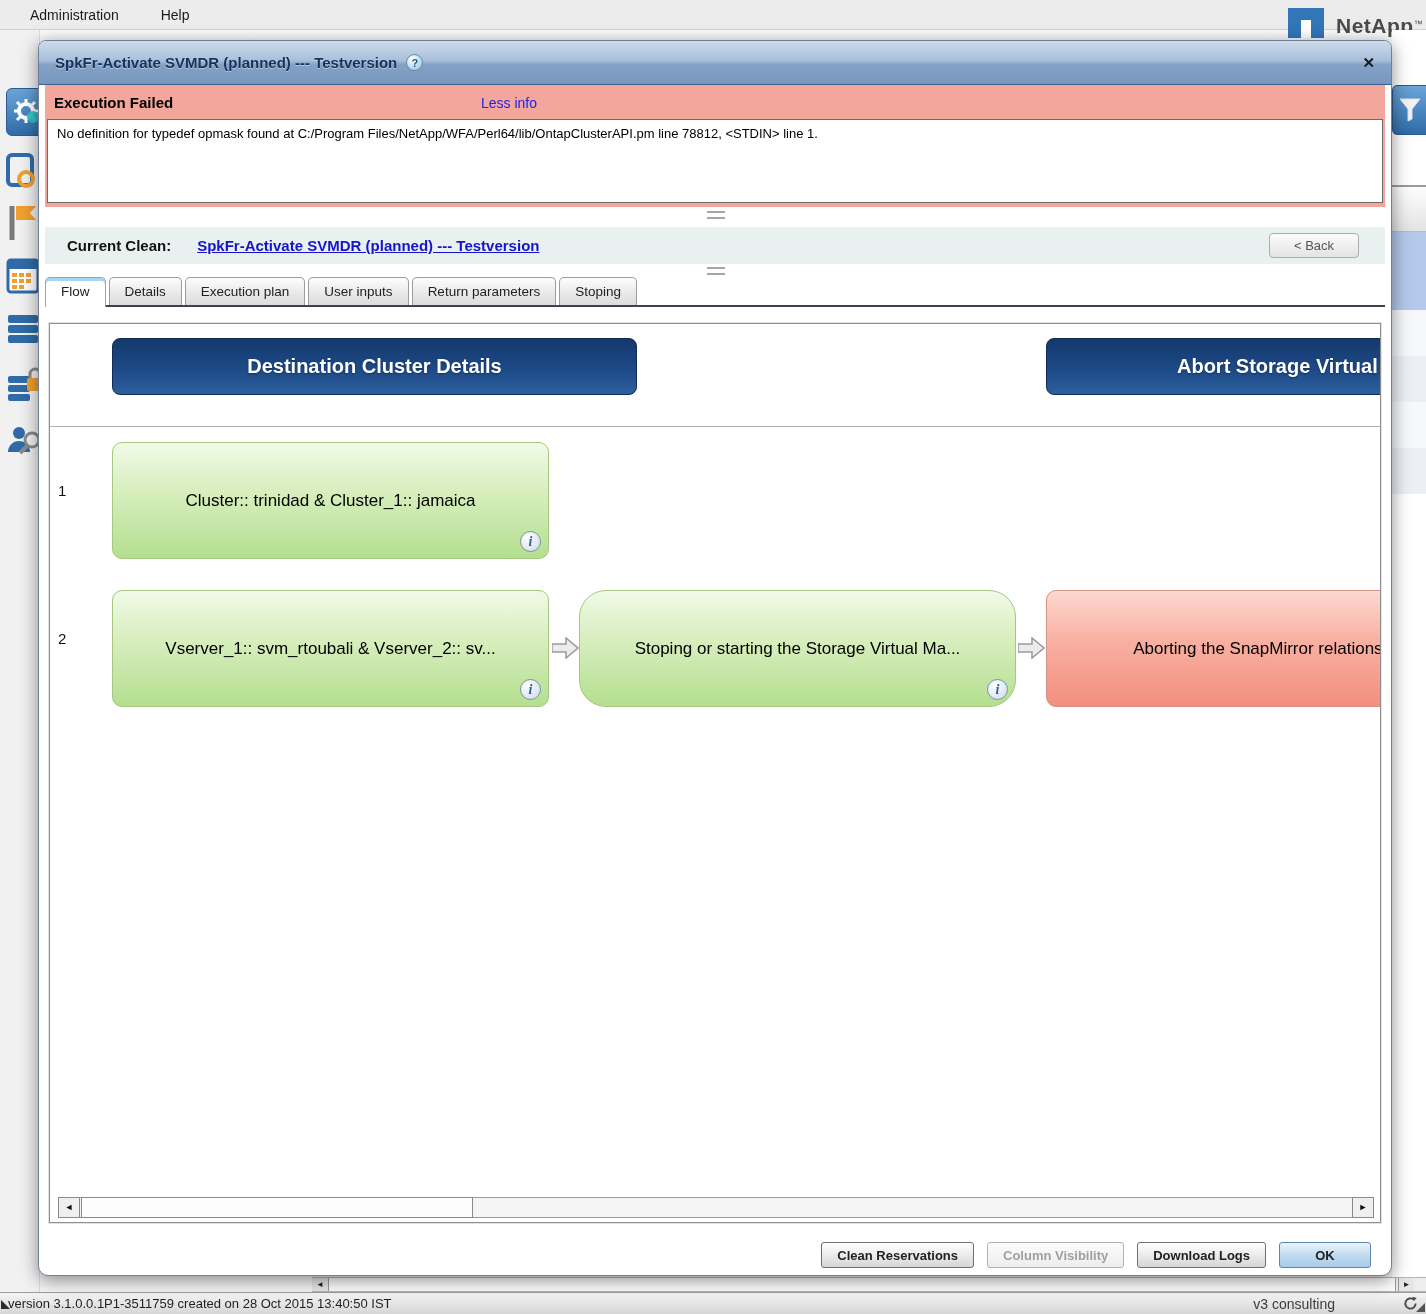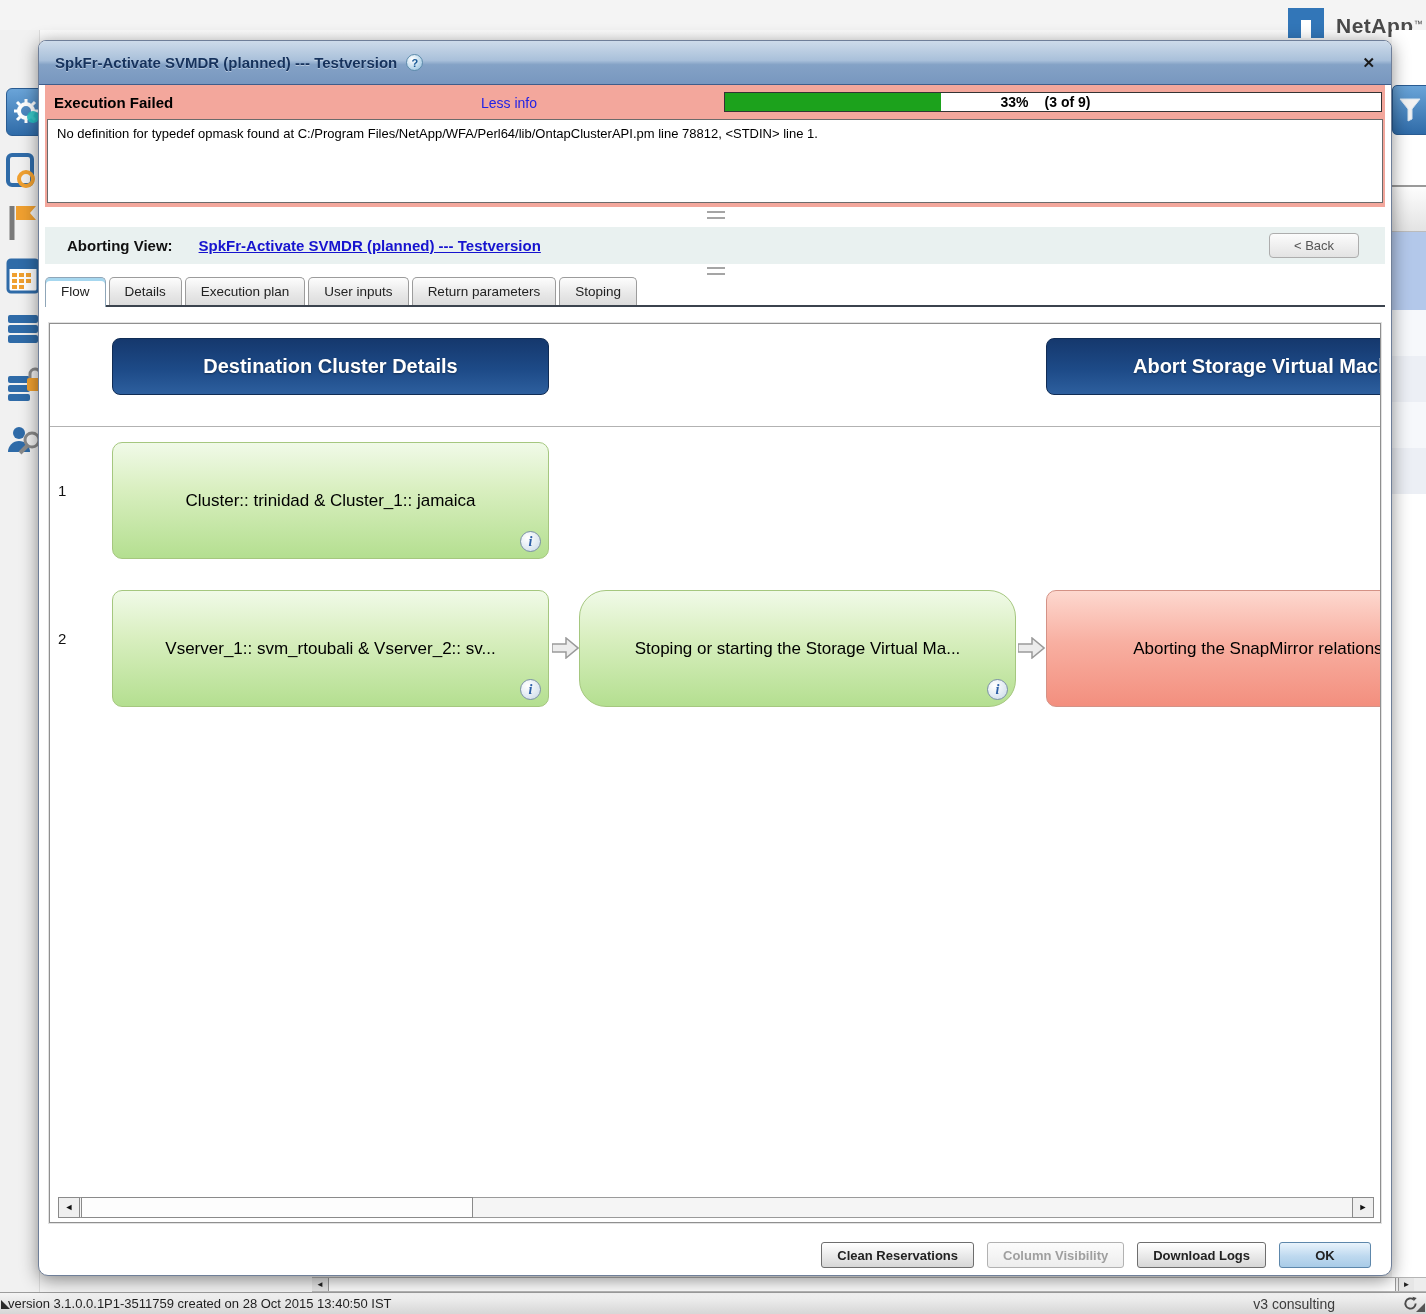--- a/index.html
+++ b/index.html
@@ -94,21 +94,21 @@
   .tabs{position:absolute;left:6px;right:6px;top:236px;height:30px;
         border-bottom:2px solid #3b434e;display:flex;align-items:flex-end;gap:3px;}
   .tab{padding:6px 15px;font-size:13.5px;color:#222;border:1px solid #9c9c9c;border-bottom:none;
        border-radius:5px 5px 0 0;background:linear-gradient(#fdfdfd,#e9e9e9 55%,#dcdcdc);
        cursor:pointer;position:relative;}
   .tab.active{background:#fff;box-shadow:inset 0 3px 0 #a6d7ef;z-index:2;margin-bottom:-2px;
               padding-bottom:8px;border-color:#8fa6b8;}
 
   .flow-panel{position:absolute;left:10px;top:282px;width:1332px;height:900px;background:#fff;
               border:1px solid #8f8f8f;box-shadow:0 0 0 1px #e2e2e2;overflow:hidden;}
-  .col-header{position:absolute;top:14px;height:57px;width:437px;border-radius:8px;
+  .col-header{position:absolute;top:14px;height:57px;width:525px;border-radius:8px;
               background:linear-gradient(180deg,#15386d 0%,#1d4a87 55%,#2d5f9e 100%);
               border:1px solid #102c55;color:#fff;font-size:20px;font-weight:bold;
               display:flex;align-items:center;justify-content:center;text-shadow:0 1px 2px rgba(0,0,0,.4);
               white-space:nowrap;overflow:hidden;cursor:pointer;}
   .h1{left:62px;} .h2{left:529px;} .h3{left:996px;}
   .header-sep{position:absolute;left:0;right:0;top:102px;border-top:1px solid #b2b2b2;}
   .row-num{position:absolute;left:8px;font-size:15px;color:#111;}
   .rn1{top:158px;} .rn2{top:306px;}
   .step{position:absolute;width:437px;height:117px;border-radius:10px;padding:0 20px;
         display:flex;align-items:center;justify-content:center;text-align:center;
@@ -144,20 +144,24 @@
   .fbtn.disabled{color:#9f9f9f;border-color:#b2b2b2;
                  background:linear-gradient(#fcfcfc,#ededed);cursor:default;}
   .fbtn.ok{width:92px;background:linear-gradient(#e9f3fc,#bed9ef 55%,#a8cbe7);
            border-color:#5d87ab;}
 </style>
 </head>
 <body>
 
 <div class="screen">
 
+  <div class="menubar">
+    <span class="menu-item">Administration</span>
+    <span class="menu-item">Help</span>
+  </div>
 
   <div class="subheader">
     <div class="netapp-logo">
       <svg width="36" height="30" viewBox="0 0 36 30">
         <rect x="0" y="0" width="36" height="30" fill="#3276b8"></rect>
         <rect x="13" y="12" width="10" height="18" fill="#ffffff"></rect>
       </svg>
       <span>
         <span class="netapp-text">NetApp</span><span class="netapp-tm">™</span>
       </span>
@@ -273,36 +277,29 @@
 
     <div class="titlebar">
       <span class="dlg-title">SpkFr-Activate SVMDR (planned) --- Testversion</span>
       <span class="help-badge">?</span>
       <span class="close-x">✕</span>
     </div>
 
     <div class="banner">
       <span class="exec-status">Execution Failed</span>
       <a class="less-info">Less info</a>
-      <div class="progress">
-        <div class="progress-fill"></div>
-        <span class="progress-label">
-          <span>33%</span>
-          <span class="pl2">(3 of 9)</span>
-        </span>
-      </div>
       <div class="error-box">
         <span>No definition for typedef opmask found at C:/Program Files/NetApp/WFA/Perl64/lib/OntapClusterAPI.pm line 78812, &lt;STDIN&gt; line 1.</span>
       </div>
     </div>
 
     <div class="grip g1"></div>
 
     <div class="current-view">
-      <span class="cv-label">Aborting View:</span>
+      <span class="cv-label">Current Clean:</span>
       <a class="cv-link">SpkFr-Activate SVMDR (planned) --- Testversion</a>
       <button class="back-btn">&lt; Back</button>
     </div>
 
     <div class="grip g2"></div>
 
     <div class="tabs">
       <div class="tab active">Flow</div>
       <div class="tab">Details</div>
       <div class="tab">Execution plan</div>

